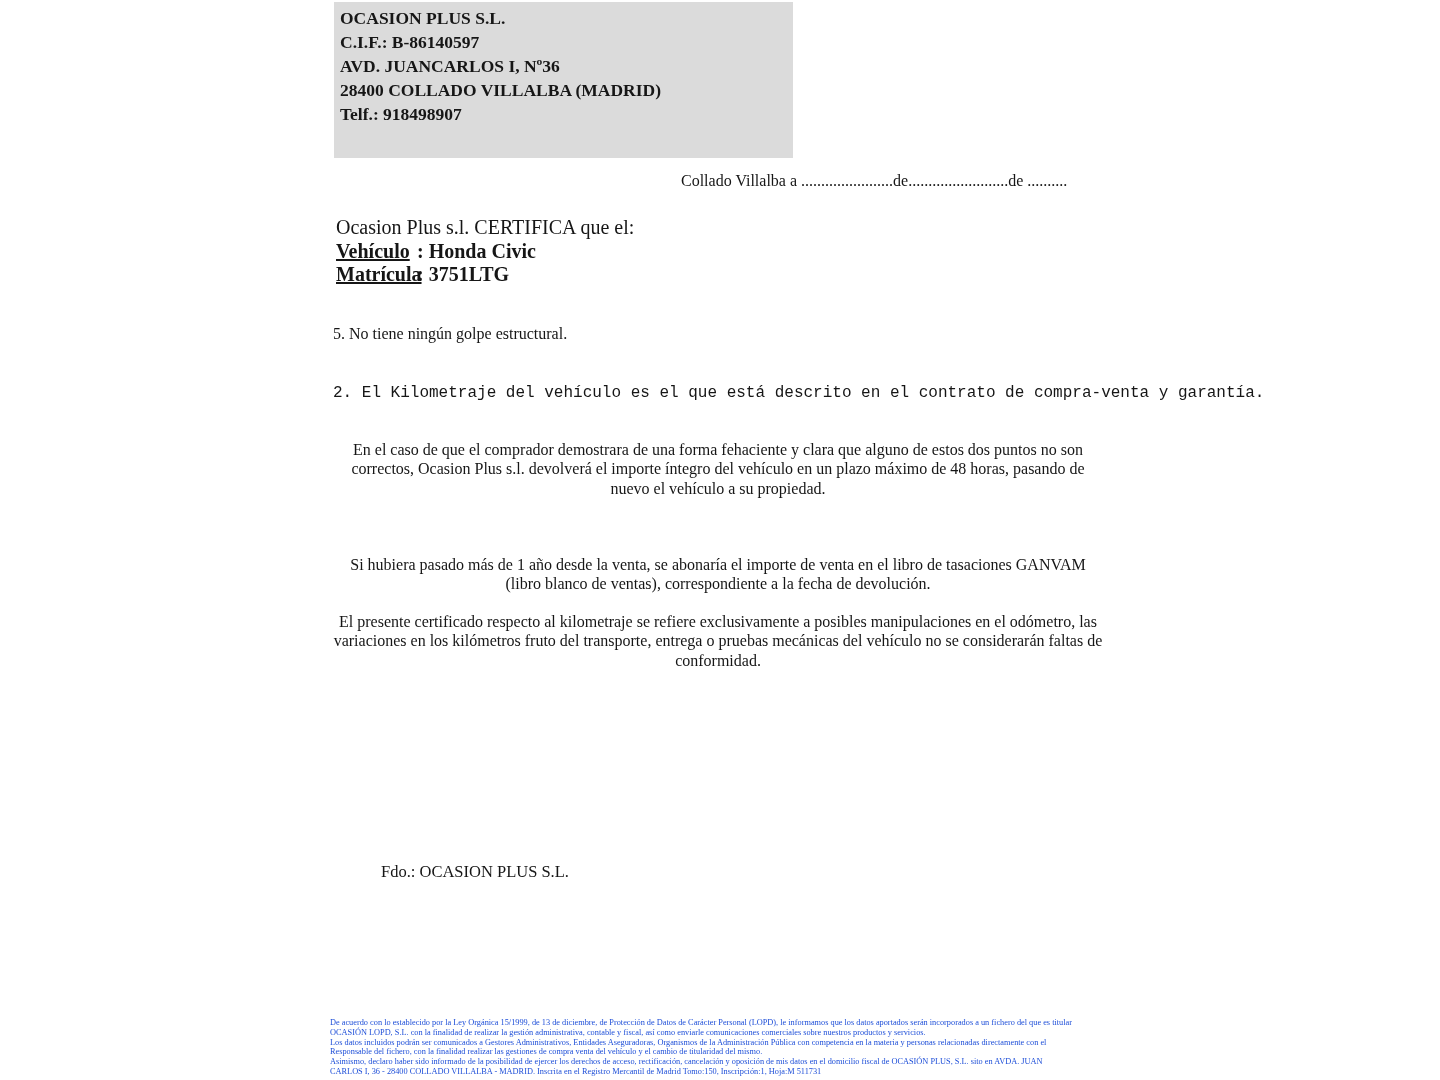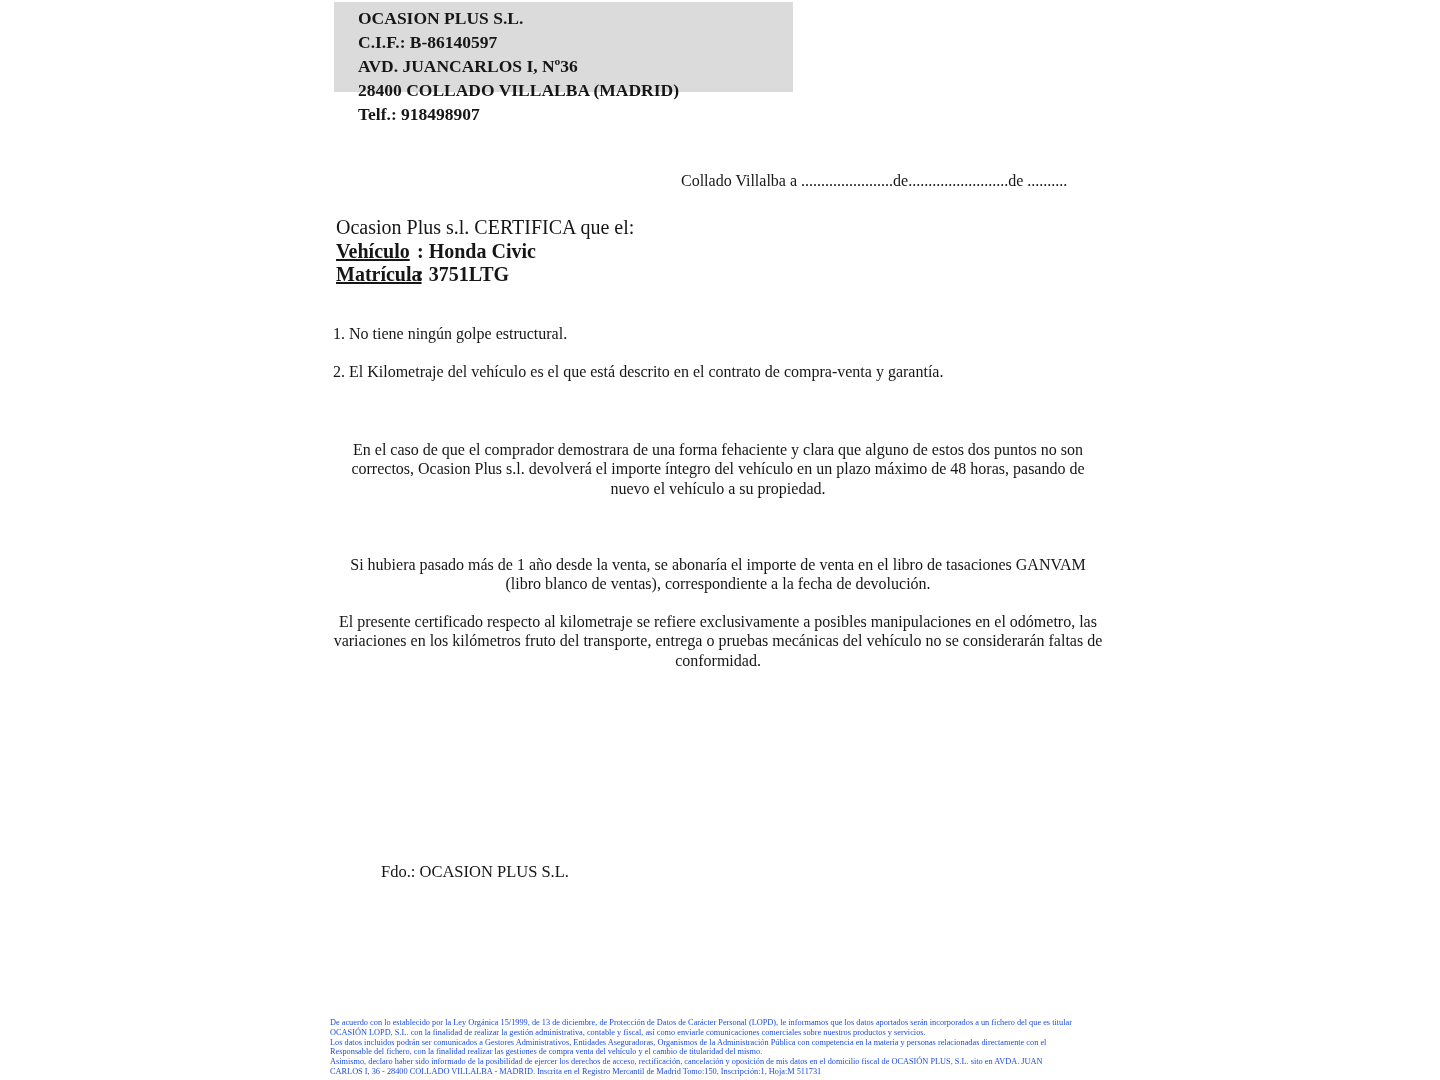--- a/index.html
+++ b/index.html
@@ -11,23 +11,23 @@
     background: #ffffff;
     font-family: "Liberation Serif", serif;
     color: #161616;
     overflow: hidden;
   }
   .header-box {
     position: absolute;
     left: 334px;
     top: 2px;
     width: 459px;
-    height: 90px;
+    height: 156px;
     background: #dbdbdb;
-    padding: 4px 8px 0 24px;
+    padding: 4px 8px 0 6px;
   }
   .header-box .hline {
     font-weight: bold;
     font-size: 17.5px;
     line-height: 24px;
     white-space: nowrap;
   }
   .date-line {
     position: absolute;
     left: 681px;
@@ -56,21 +56,21 @@
     width: 81px;
   }
   .field-label span { text-decoration: underline; }
   .statement {
     position: absolute;
     left: 333px;
     font-size: 16px;
     white-space: nowrap;
   }
   .statement.s1 { top: 325px; }
-  .statement.s2 { top: 363px; }
+  .statement.s2 { top: 384px; font-family: Liberation Mono, monospace; }
   .para {
     position: absolute;
     left: 333px;
     width: 770px;
     font-size: 16px;
     line-height: 19.4px;
     text-align: center;
   }
   .para.p1 { top: 440px; }
   .para.p2 { top: 516px; }
@@ -115,21 +115,21 @@
   <div class="cert-intro">Ocasion Plus s.l. CERTIFICA que el:</div>
 
   <div class="field-row vehicle">
     <span class="field-label"><span>Vehículo</span></span><span>: Honda Civic</span>
   </div>
 
   <div class="field-row plate">
     <span class="field-label"><span>Matrícula</span></span><span>: 3751LTG</span>
   </div>
 
-  <div class="statement s1">1. No tiene ningún golpe estructural.</div>
+  <div class="statement s1">5. No tiene ningún golpe estructural.</div>
   <div class="statement s2">2. El Kilometraje del vehículo es el que está descrito en el contrato de compra-venta y garantía.</div>
 
   <div class="para p1">En el caso de que el comprador demostrara de una forma fehaciente y clara que alguno de estos dos puntos no son correctos, Ocasion Plus s.l. devolverá el importe íntegro del vehículo en un plazo máximo de 48 horas, pasando de nuevo el vehículo a su propiedad.</div>
   <div class="para p3">Si hubiera pasado más de 1 año desde la venta, se abonaría el importe de venta en el libro de tasaciones GANVAM (libro blanco de ventas), correspondiente a la fecha de devolución.</div>
   <div class="para p4">El presente certificado respecto al kilometraje se refiere exclusivamente a posibles manipulaciones en el odómetro, las variaciones en los kilómetros fruto del transporte, entrega o pruebas mecánicas del vehículo no se considerarán faltas de conformidad.</div>
 
   <div class="signature">Fdo.: OCASION PLUS S.L.</div>
 
   <div class="legal-footer">
     <div class="lline">De acuerdo con lo establecido por la Ley Orgánica 15/1999, de 13 de diciembre, de Protección de Datos de Carácter Personal (LOPD), le informamos que los datos aportados serán incorporados a un fichero del que es titular</div>

